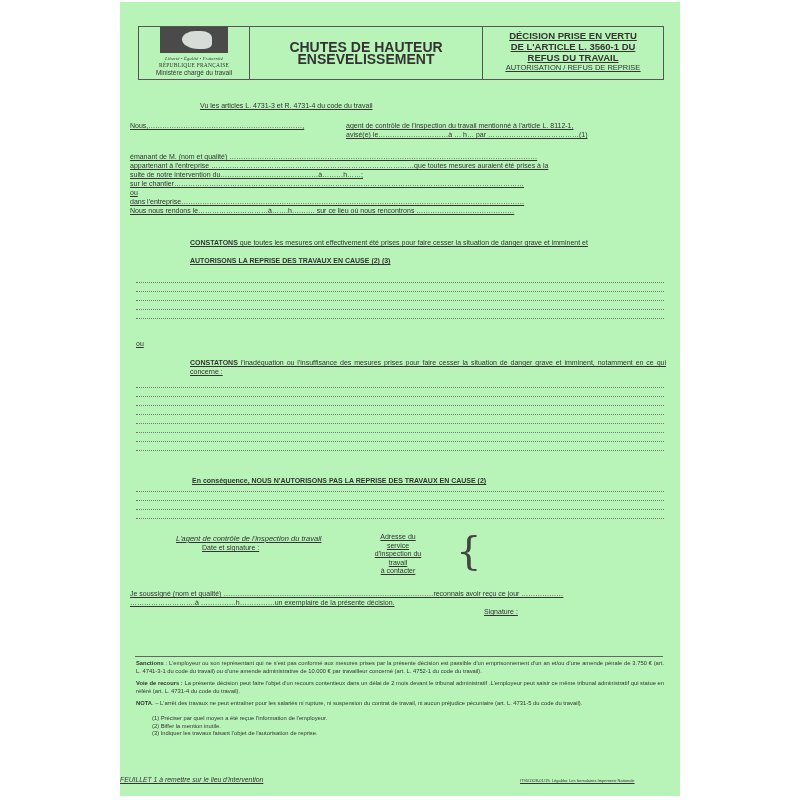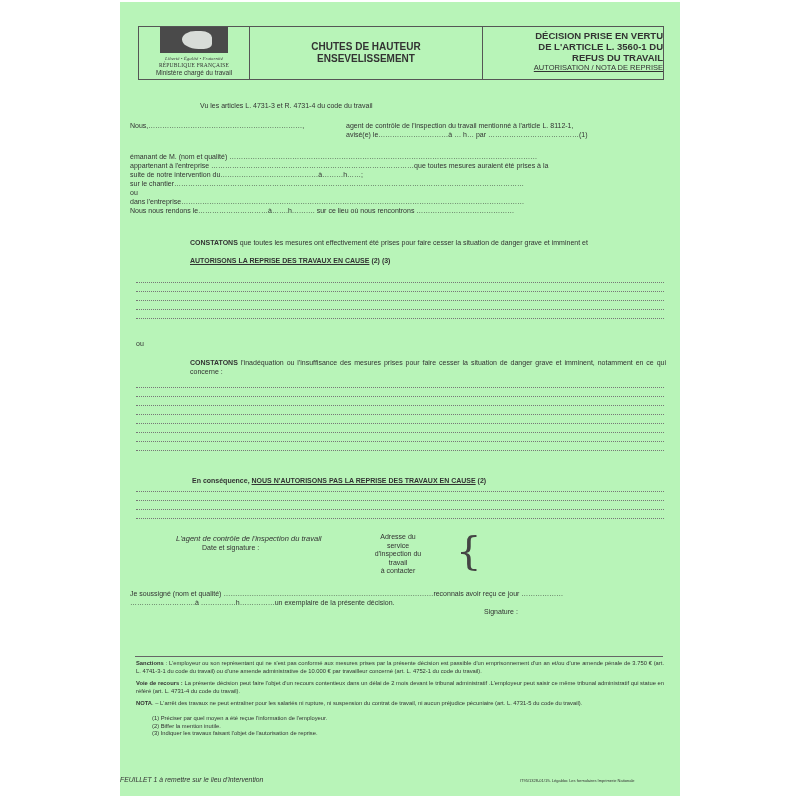--- a/index.html
+++ b/index.html
@@ -1,28 +1,28 @@
 <!DOCTYPE html>
 <html><head>
 <meta charset="utf-8">
 <style>
   html,body{margin:0;padding:0;background:#ffffff;}
   body{width:800px;height:800px;position:relative;overflow:hidden;font-family:"Liberation Sans",sans-serif;color:#333;}
   .page{position:absolute;left:120px;top:2px;width:560px;height:794px;background:#b8f4b8;}
   .abs{position:absolute;}
-  .t{font-size:7px;line-height:9px;white-space:nowrap;color:#333;}
+  .t{font-size:7px;line-height:9px;white-space:nowrap;color:#333;text-decoration:underline;}
   .header{position:absolute;left:18px;top:24px;width:524px;height:52px;border:1px solid #555;display:flex;}
   .h-logo{width:110px;border-right:1px solid #555;display:flex;flex-direction:column;align-items:center;justify-content:flex-end;padding-bottom:2px;}
   .marianne{width:68px;height:26px;background:#4a4a4a;margin-bottom:3px;position:relative;}
   .marianne:after{content:"";position:absolute;left:22px;top:4px;width:30px;height:18px;border-radius:50% 40% 30% 60%;background:#d8dcd8;}
   .devise{font-size:5px;font-style:italic;font-family:"Liberation Serif",serif;color:#444;line-height:6px;}
   .rf{font-size:5.5px;font-family:"Liberation Serif",serif;color:#333;letter-spacing:0.2px;line-height:7px;}
   .ministere{font-size:6.5px;color:#333;line-height:8px;}
-  .h-title{flex:1;border-right:1px solid #555;display:flex;align-items:center;justify-content:center;text-align:center;font-weight:bold;font-size:10px;line-height:12px;color:#333;}
-  .h-right{width:180px;text-align:right;font-weight:bold;font-size:9.5px;line-height:11px;color:#333;padding-top:3px;}
+  .h-title{flex:1;border-right:1px solid #555;display:flex;align-items:center;justify-content:center;text-align:center;font-weight:bold;font-size:14px;line-height:12px;color:#333;}
+  .h-right{width:180px;text-align:center;font-weight:bold;font-size:9.5px;line-height:11px;color:#333;padding-top:3px;text-decoration:underline;}
   .h-right .sub{font-weight:normal;font-size:7.5px;text-decoration:underline;line-height:10px;}
   .dots{position:absolute;height:1px;border-bottom:1px dotted #777;}
   .u{text-decoration:underline;font-weight:bold;}
   .b{font-weight:bold;}
   .just{white-space:normal;text-align:justify;}
   .rule{position:absolute;left:15px;width:528px;height:0;border-top:1.5px solid #666;}
   .foot{font-size:5.8px;line-height:7.5px;white-space:normal;text-align:justify;color:#333;}
   .brace{font-size:40px;line-height:40px;color:#444;font-family:"DejaVu Serif",serif;font-weight:100;}
 </style>
 </head>
@@ -40,21 +40,21 @@
     <div class="h-title">
       <div>
         <div>CHUTES DE HAUTEUR</div>
         <div>ENSEVELISSEMENT</div>
       </div>
     </div>
     <div class="h-right">
       <div>DÉCISION PRISE EN VERTU</div>
       <div>DE L'ARTICLE L. 3560-1 DU</div>
       <div>REFUS DU TRAVAIL</div>
-      <div class="sub">AUTORISATION / NOTA DE REPRISE</div>
+      <div class="sub">AUTORISATION / REFUS DE REPRISE</div>
     </div>
   </div>
 
   <div class="abs t" style="left:80px;top:99px;">Vu les articles L. 4731-3 et R. 4731-4 du code du travail</div>
   <div class="abs t" style="left:10px;top:119px;">Nous,…………………………………………………………,</div>
   <div class="abs t" style="left:226px;top:119px;">agent de contrôle de l'inspection du travail mentionné à l'article L. 8112-1,</div>
   <div class="abs t" style="left:226px;top:128px;">avisé(e) le…………………………à … h…  par …………………………………(1)</div>
 
   <div class="abs t" style="left:10px;top:150px;">émanant de M. (nom et qualité) ……………………………………………………………………………………………………………………</div>
   <div class="abs t" style="left:10px;top:159px;">appartenant à l'entreprise ……………………………………………………………………………que toutes mesures auraient été prises à la</div>

